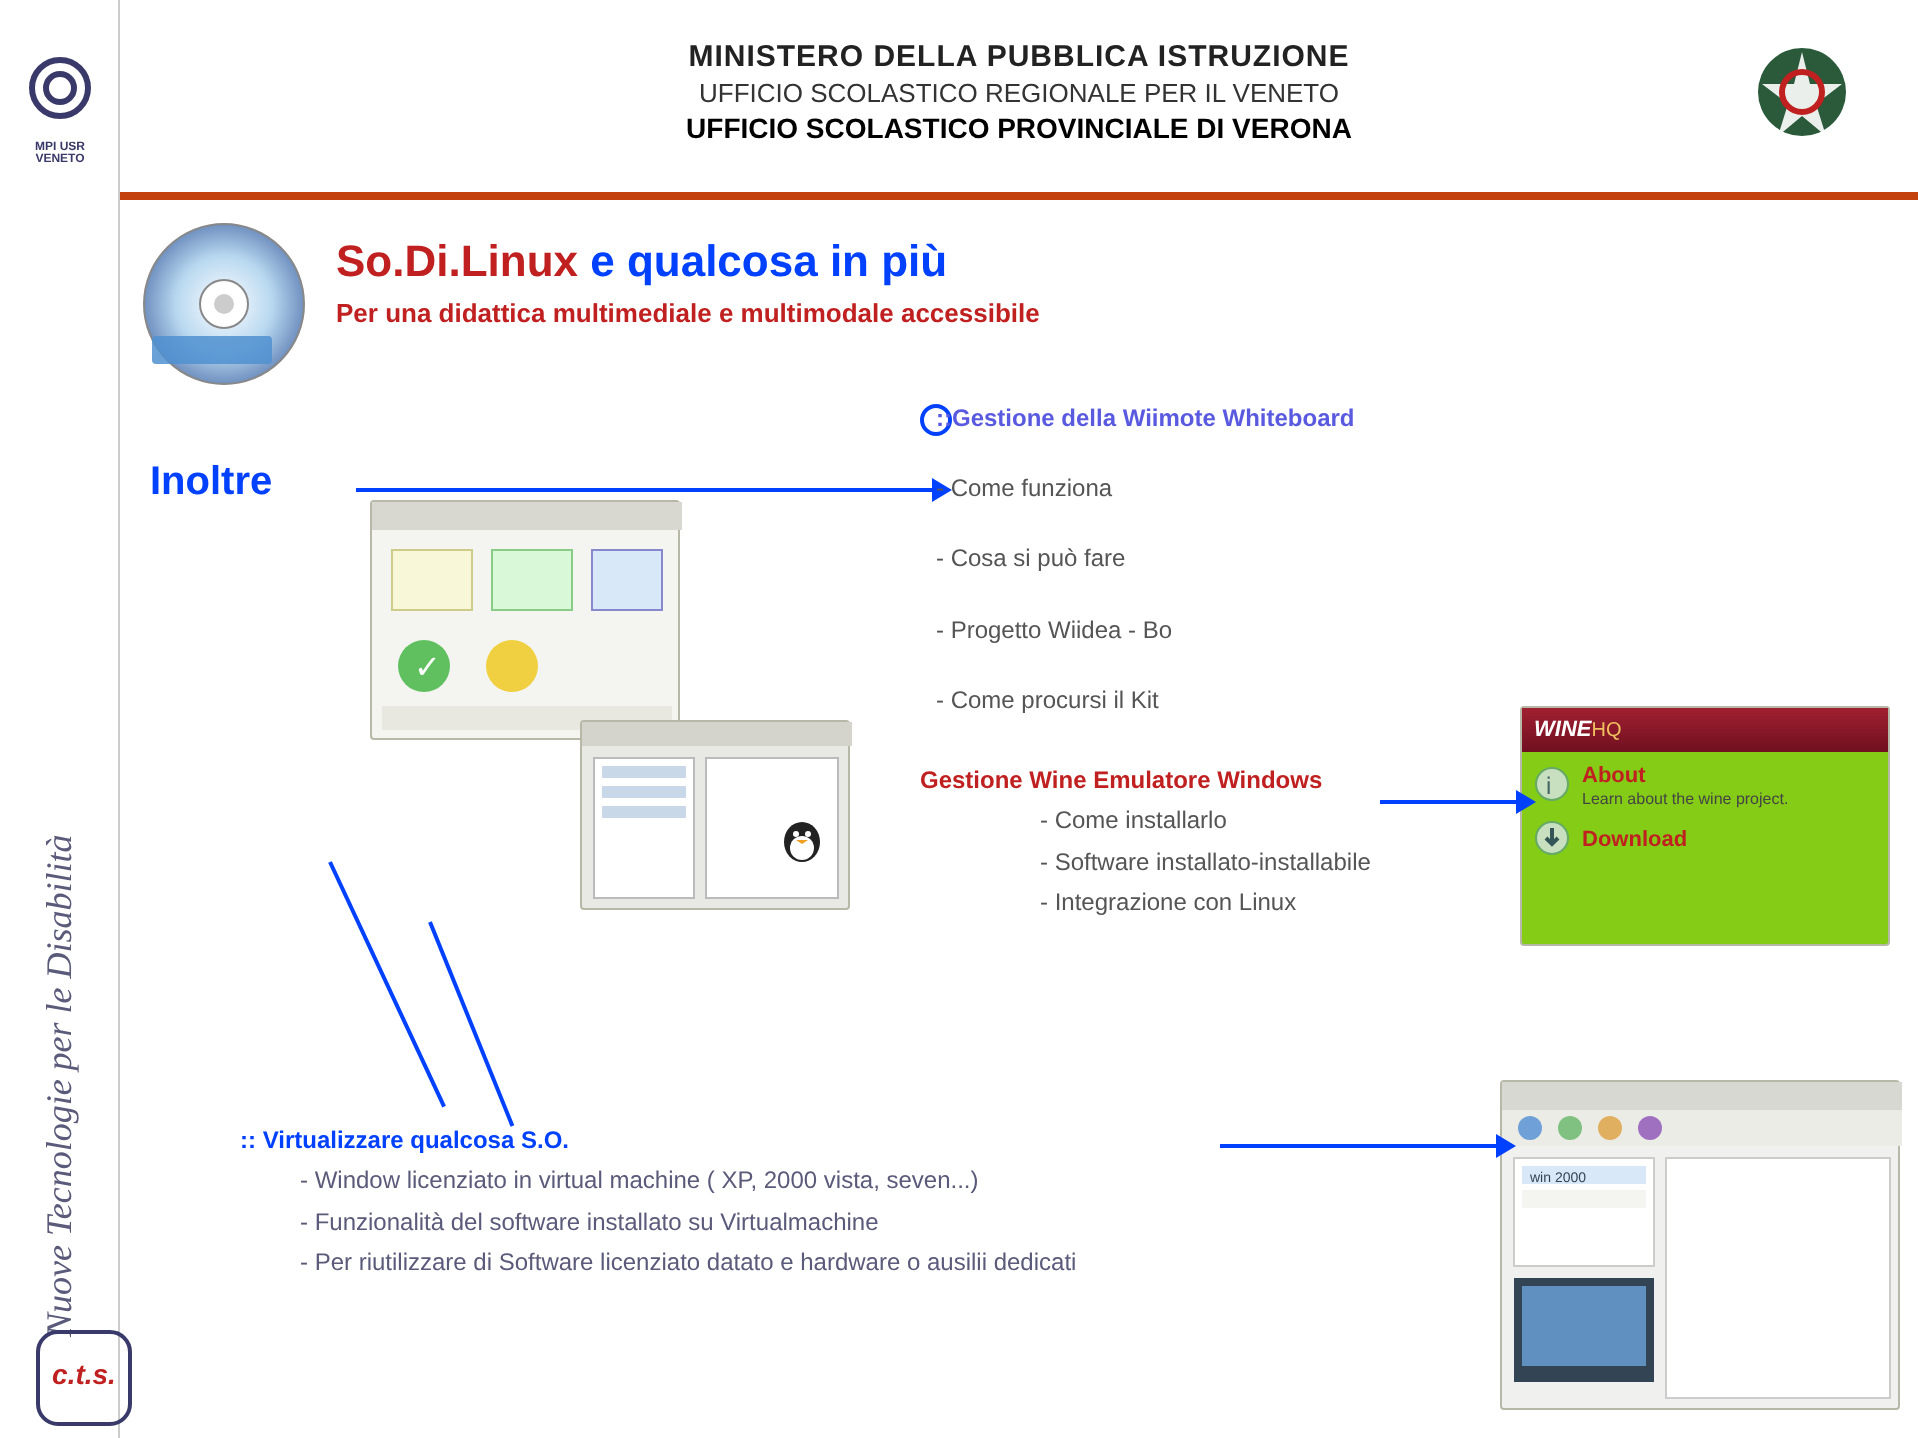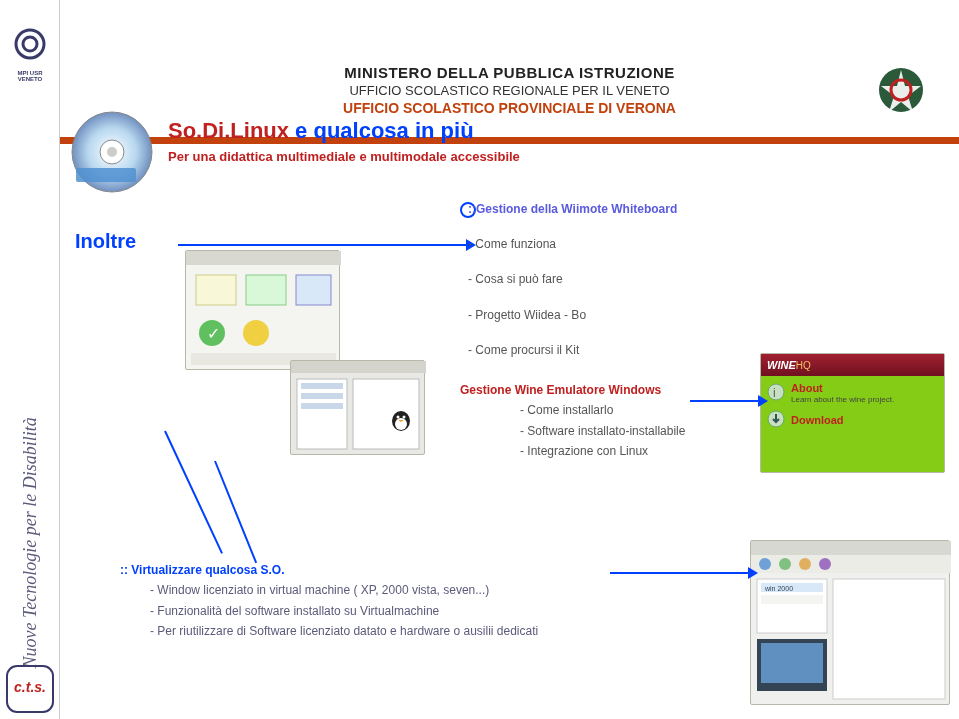--- a/index.html
+++ b/index.html
@@ -35,53 +35,52 @@
     transform: rotate(-90deg);
     transform-origin: left center;
     font-size: 18px;
     color: #5a5a7a;
     font-style: italic;
     white-space: nowrap;
     font-family: "Comic Sans MS", cursive;
   }
   .sidebar-bottom-logo {
     position: absolute;
-    left: 5px;
+    left: 17px;
     bottom: 5px;
     width: 50px;
     height: 50px;
   }
   .header {
     position: absolute;
     left: 60px;
     top: 0;
     width: 899px;
     height: 100px;
-    border-bottom: 7px solid #c2410c;
-    margin-top: 44px;
+    border-bottom: 4px solid #c2410c;
   }
   .header-text {
     text-align: center;
     padding-top: 20px;
   }
   .header-line1 {
     font-size: 15px;
     font-weight: bold;
     color: #222;
     letter-spacing: 0.5px;
   }
   .header-line2 {
     font-size: 13px;
     color: #333;
     margin-top: 2px;
   }
   .header-line3 {
     font-size: 14px;
     font-weight: bold;
-    color: #c2410c;
+    color: #000000;
     margin-top: 2px;
   }
   .header-emblem-right {
     position: absolute;
     right: 30px;
     top: 18px;
     width: 56px;
     height: 56px;
   }
   .main {

